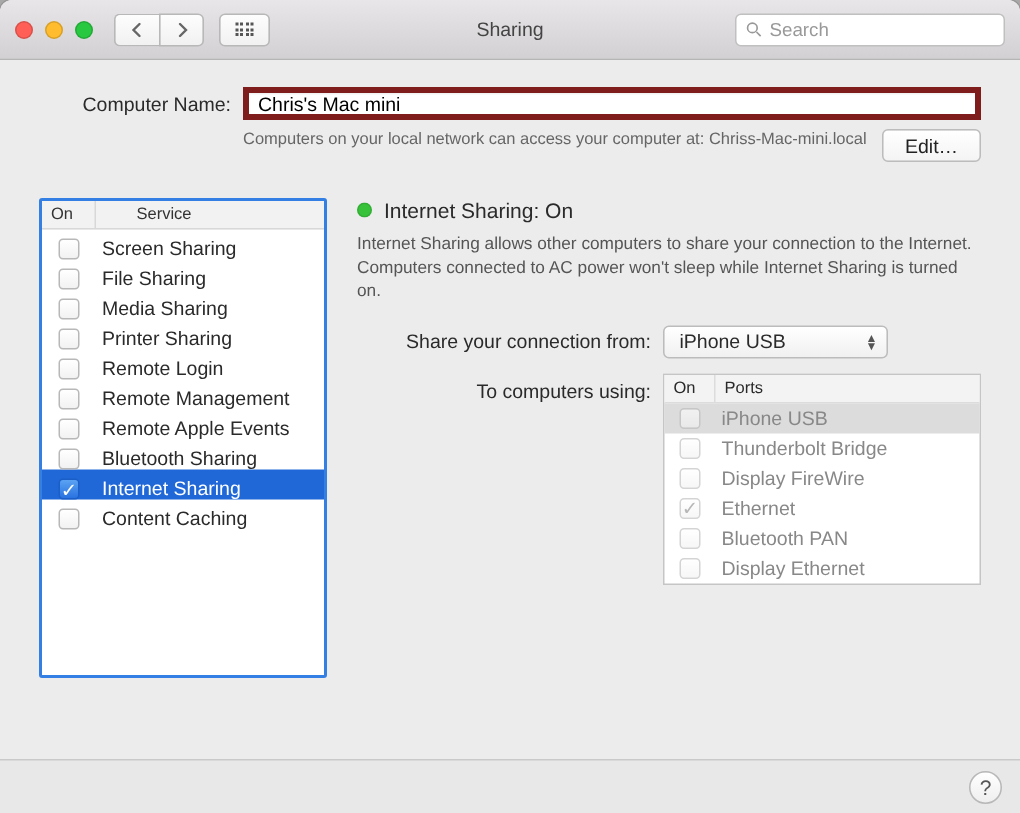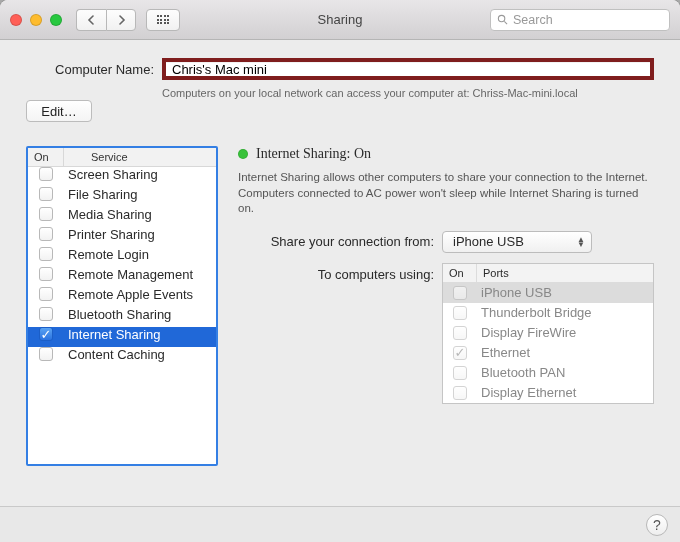--- a/index.html
+++ b/index.html
@@ -57,61 +57,61 @@
   }
   .search-icon { width: 11px; height: 11px; }
   .content { padding: 18px 26px 10px 26px; }
   .name-row { display: flex; align-items: center; gap: 8px; }
   .name-row label { width: 128px; text-align: right; }
   .name-input {
     flex: 1; height: 22px; border: 4px solid #7f1d1d; border-radius: 0;
     padding: 0 6px; background: #fff; font-size: 13px;
     box-shadow: inset 0 1px 0 rgba(0,0,0,0.05);
   }
-  .info-row { display: flex; margin-top: 6px; align-items: flex-start; flex-direction: column; }
+  .info-row { display: flex; margin-top: 6px; align-items: flex-start; }
   .info-text { margin-left: 136px; font-size: 11px; color: #666; line-height: 1.3; flex: 1; padding-right: 10px; }
   .edit-btn {
     height: 22px; min-width: 66px;
     background: linear-gradient(#fff,#f4f4f4); border: 1px solid #bcbcbc;
     border-radius: 4px; font-size: 13px; color: #222;
   }
 
   .main-area { display: flex; padding: 0 26px 16px 26px; gap: 20px; margin-top: 14px; }
 
   .services-box {
     width: 192px; height: 320px;
     border: 2.5px solid #347fe4; border-radius: 2px;
     background: #fff; overflow: hidden;
     display: flex; flex-direction: column;
   }
   .svc-head { display: flex; background: #f2f2f2; border-bottom: 1px solid #d8d8d8; font-size: 11px; color: #333; }
   .svc-head .col-on { width: 36px; padding: 3px 6px; border-right: 1px solid #d8d8d8; }
   .svc-head .col-svc { padding: 3px 6px; flex:1;margin-left:21px; }
   .svc-body { flex: 1; overflow: auto; }
   .svc-row {
-    display: flex; align-items: flex-start; height: 20px;
+    display: flex; align-items: flex-end; height: 20px;
     font-size: 13px;
   }
   .svc-row .col-on { width: 36px; display:flex; justify-content:center; }
   .svc-row .col-svc { flex:1; padding: 0 4px; white-space: nowrap; }
   .svc-row.selected { background: #2068d8; color: #fff; }
   .chk {
     width: 14px; height: 14px; border: 1px solid #b8b8b8; border-radius: 3px;
     background: linear-gradient(#fff,#f2f2f2);
     display:flex; align-items:center; justify-content:center;
   }
   .chk.sel-blue {
     background: linear-gradient(#5aa3f3,#2a72e0); border-color:#1b5ec7; color:#fff;
   }
   .chk.disabled { opacity: 0.6; }
 
   .detail-area { flex: 1; }
   .status-row { display: flex; align-items: center; gap: 8px; margin-bottom: 8px; }
   .dot { width: 10px; height: 10px; border-radius: 50%; background: #38c23a; border:0.5px solid rgba(0,0,0,0.1);}
-  .status-title { font-size: 14px; font-family: Liberation Serif, serif; }
+  .status-title { font-size: 14px; }
   .desc { font-size: 11.5px; color: #555; line-height: 1.35; margin-bottom: 14px; }
   .form-row { display: flex; align-items: center; gap: 8px; margin-bottom: 10px; }
   .form-row label { width: 196px; text-align: right; }
   .dropdown {
     height: 22px; min-width: 150px;
     background: linear-gradient(#fff,#f0f0f0); border:1px solid #bcbcbc; border-radius: 4px;
     display:flex; align-items:center; justify-content: space-between; padding: 0 6px 0 10px; font-size: 13px;
   }
   .dropdown .arrows { font-size: 8px; color:#555; line-height:5px; }
 

